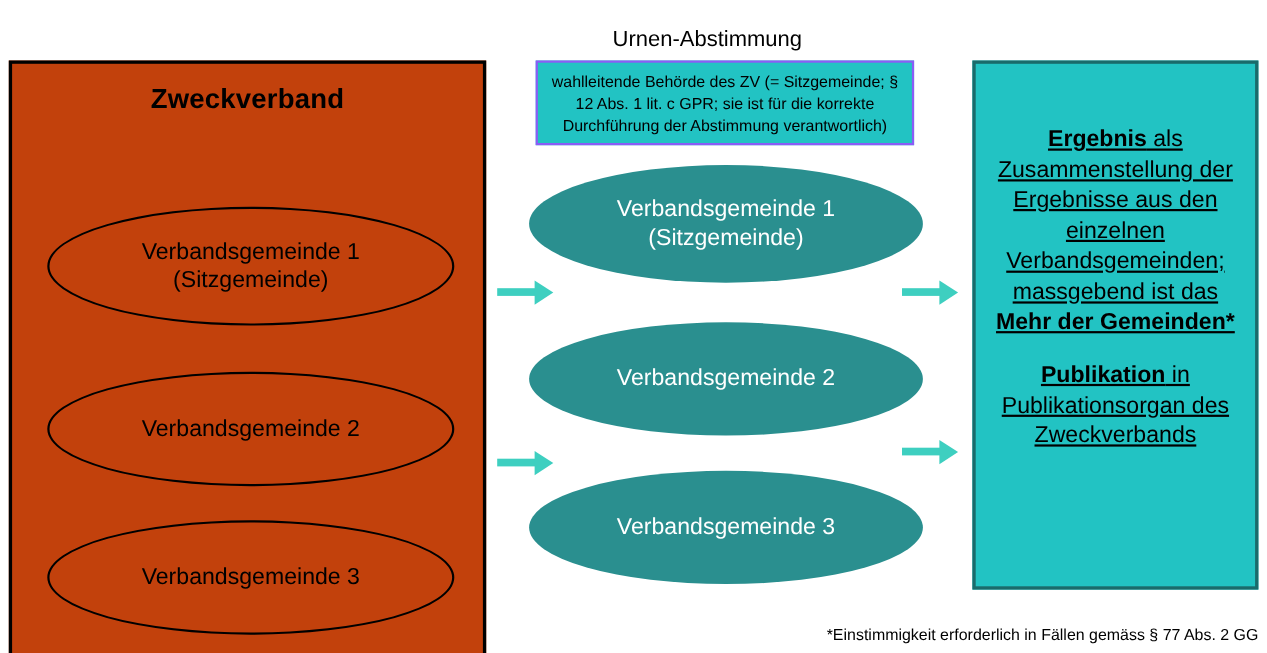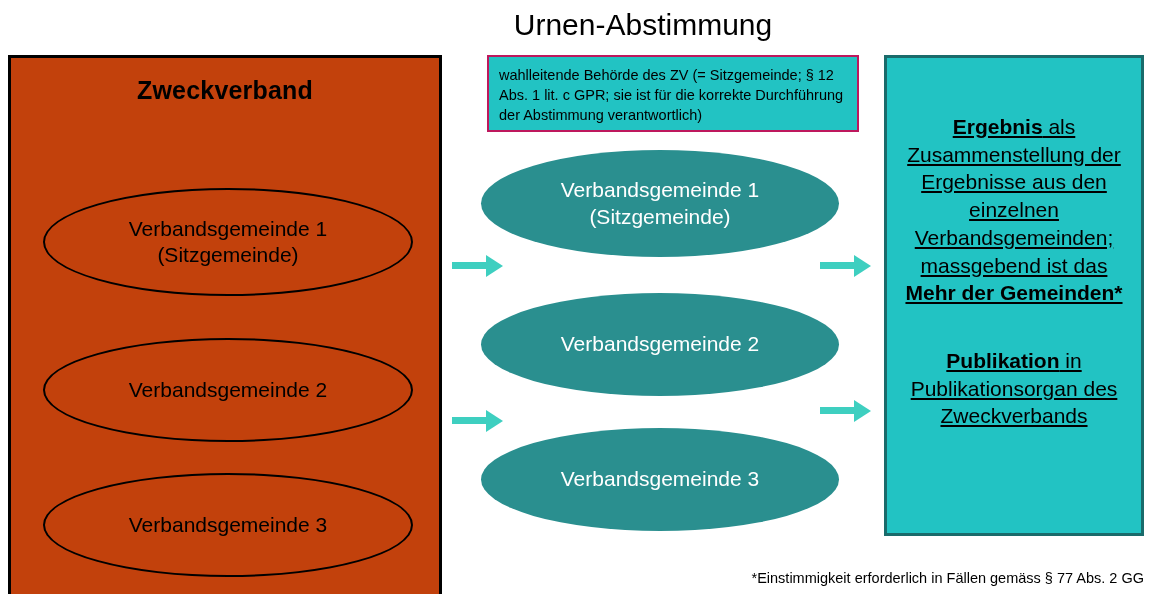--- a/index.html
+++ b/index.html
@@ -57,36 +57,36 @@
     box-sizing: border-box;
   }
   .zv-e1 { left: 32px;  top: 130px; width: 370px; height: 108px; }
   .zv-e2 { left: 32px;  top: 280px; width: 370px; height: 104px; }
   .zv-e3 { left: 32px;  top: 415px; width: 370px; height: 104px; }
 
   
   .col2-title {
     position: absolute;
     left: 478px;
-    top: 8px;
+    top: 25px;
     width: 330px;
     text-align: center;
-    font-size: 30px;
+    font-size: 20px;
   }
   .authority-box {
     position: absolute;
     left: 487px;
     top: 55px;
-    width: 372px;
+    width: 344px;
     height: 77px;
     background: #22c3c3;
-    border: 2px solid #be185d;
+    border: 2px solid #8b5cf6;
     box-sizing: border-box;
     padding: 8px 10px 0 10px;
-    text-align: left;
+    text-align: center;
     font-size: 14.5px;
     line-height: 1.38;
   }
   .ellipse-filled {
     position: absolute;
     background: #2a8f8f;
     border-radius: 50%;
     display: flex;
     align-items: center;
     justify-content: center;
@@ -117,21 +117,21 @@
     height: 481px;
     background: #22c3c3;
     border: 3px solid #1a6b6b;
     box-sizing: border-box;
     padding: 55px 12px 0 12px;
     text-align: center;
     font-size: 21px;
     line-height: 1.32;
     text-decoration: underline;
   }
-  .result-box .para2 { margin-top: 40px; }
+  .result-box .para2 { margin-top: 20px; }
   .result-box b { font-weight: bold; }
 
   
   .arrow {
     position: absolute;
     height: 22px;
   }
   .arrow .shaft {
     position: absolute;
     left: 0;

